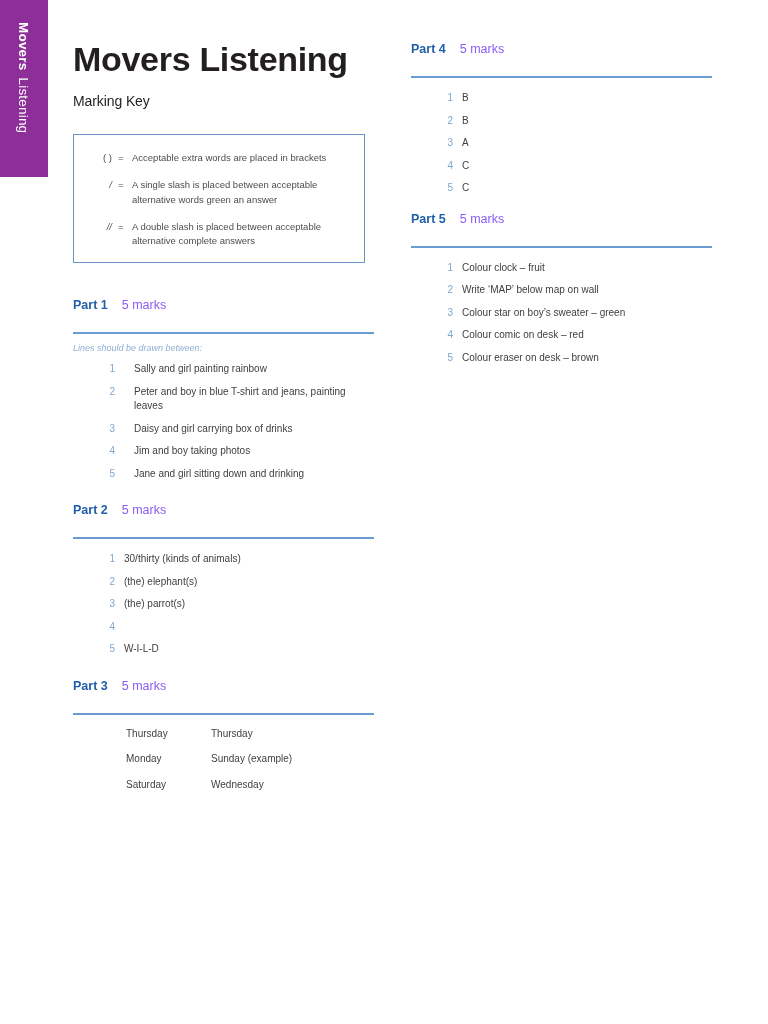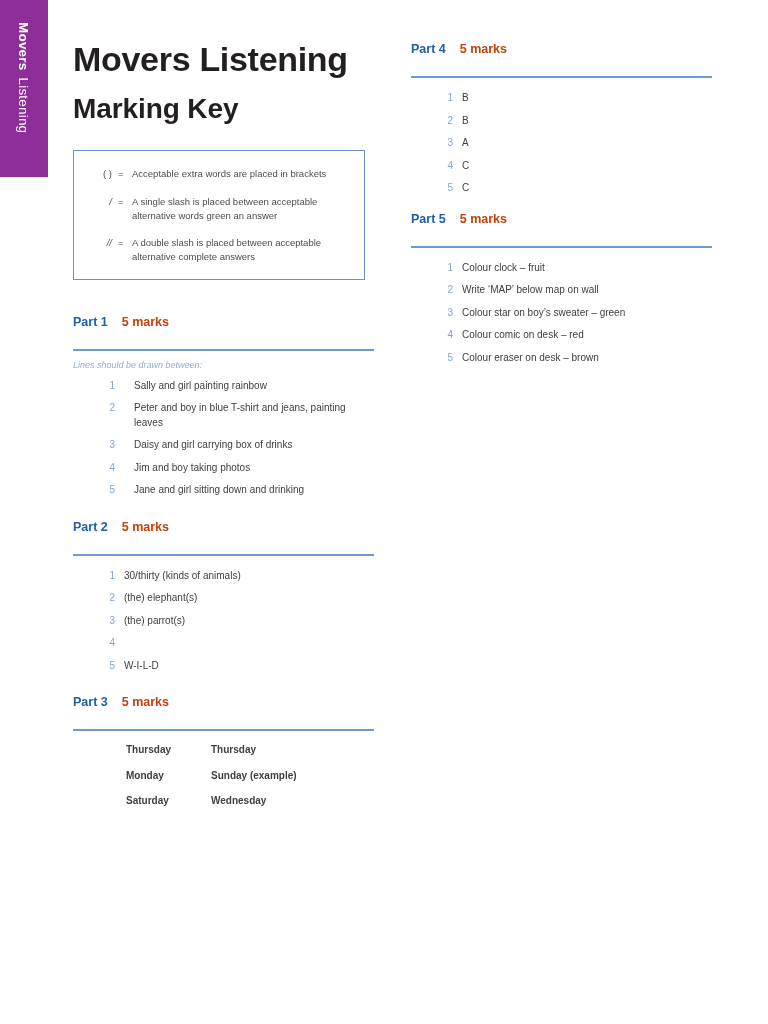--- a/index.html
+++ b/index.html
@@ -69,22 +69,22 @@
   
   #doc-title {
     font-size: 34px;
     font-weight: bold;
     color: #231f20;
     letter-spacing: -0.3px;
     margin: 0;
     line-height: 1.15;
   }
   #doc-subtitle {
-    font-size: 28px;
-    font-weight: bold;
+    font-size: 14px;
+    font-weight: normal;
     color: #231f20;
     letter-spacing: -0.1px;
     margin: 14px 0 0 0;
     line-height: 1.15;
   }
 
   
   #legend-box {
     margin-top: 25px;
     border: 1px solid #6a93c8;
@@ -128,22 +128,22 @@
     padding-bottom: 20px;
   }
   .part-label {
     font-size: 12.5px;
     font-weight: bold;
     color: #2160a8;
     margin-right: 14px;
   }
   .part-marks {
     font-size: 12.5px;
-    font-weight: bold;
-    color: #c2410c;
+    font-weight: normal;
+    color: #8b5cf6;
   }
   .part-rule {
     height: 2px;
     background: #6a9bd1;
     width: 301px;
   }
   .part-caption {
     font-size: 9px;
     font-style: italic;
     color: #8fafd4;
@@ -184,21 +184,20 @@
     margin-top: 12px;
     margin-left: 53px;
     font-size: 10px;
     line-height: 1.45;
     border-collapse: collapse;
   }
   #part3-table td {
     padding: 0 0 11px 0;
     color: #404040;
     vertical-align: top;
-    font-weight: bold;
   }
   #part3-table td.c1 { width: 85px; }
   #part3-table td.c2 { width: 140px; }
 </style>
 </head>
 <body>
 
 <div id="page">
 
   <div id="side-tab">

